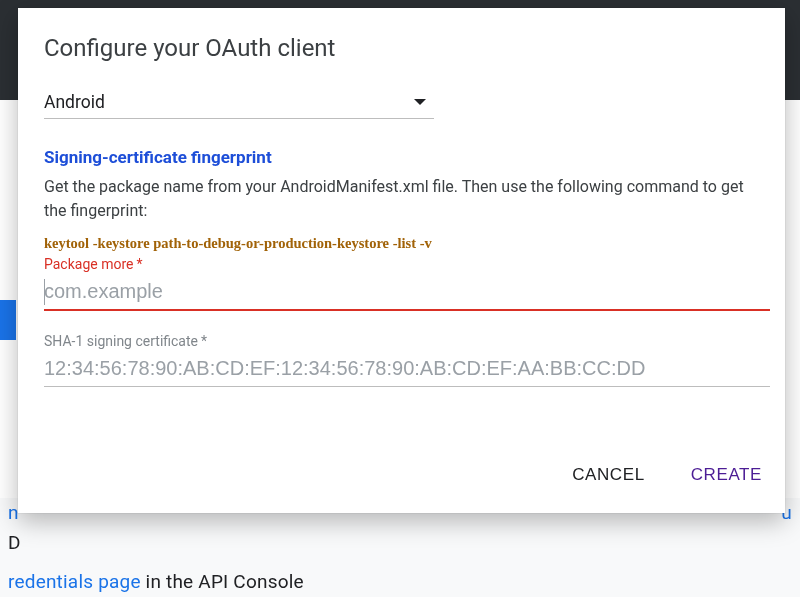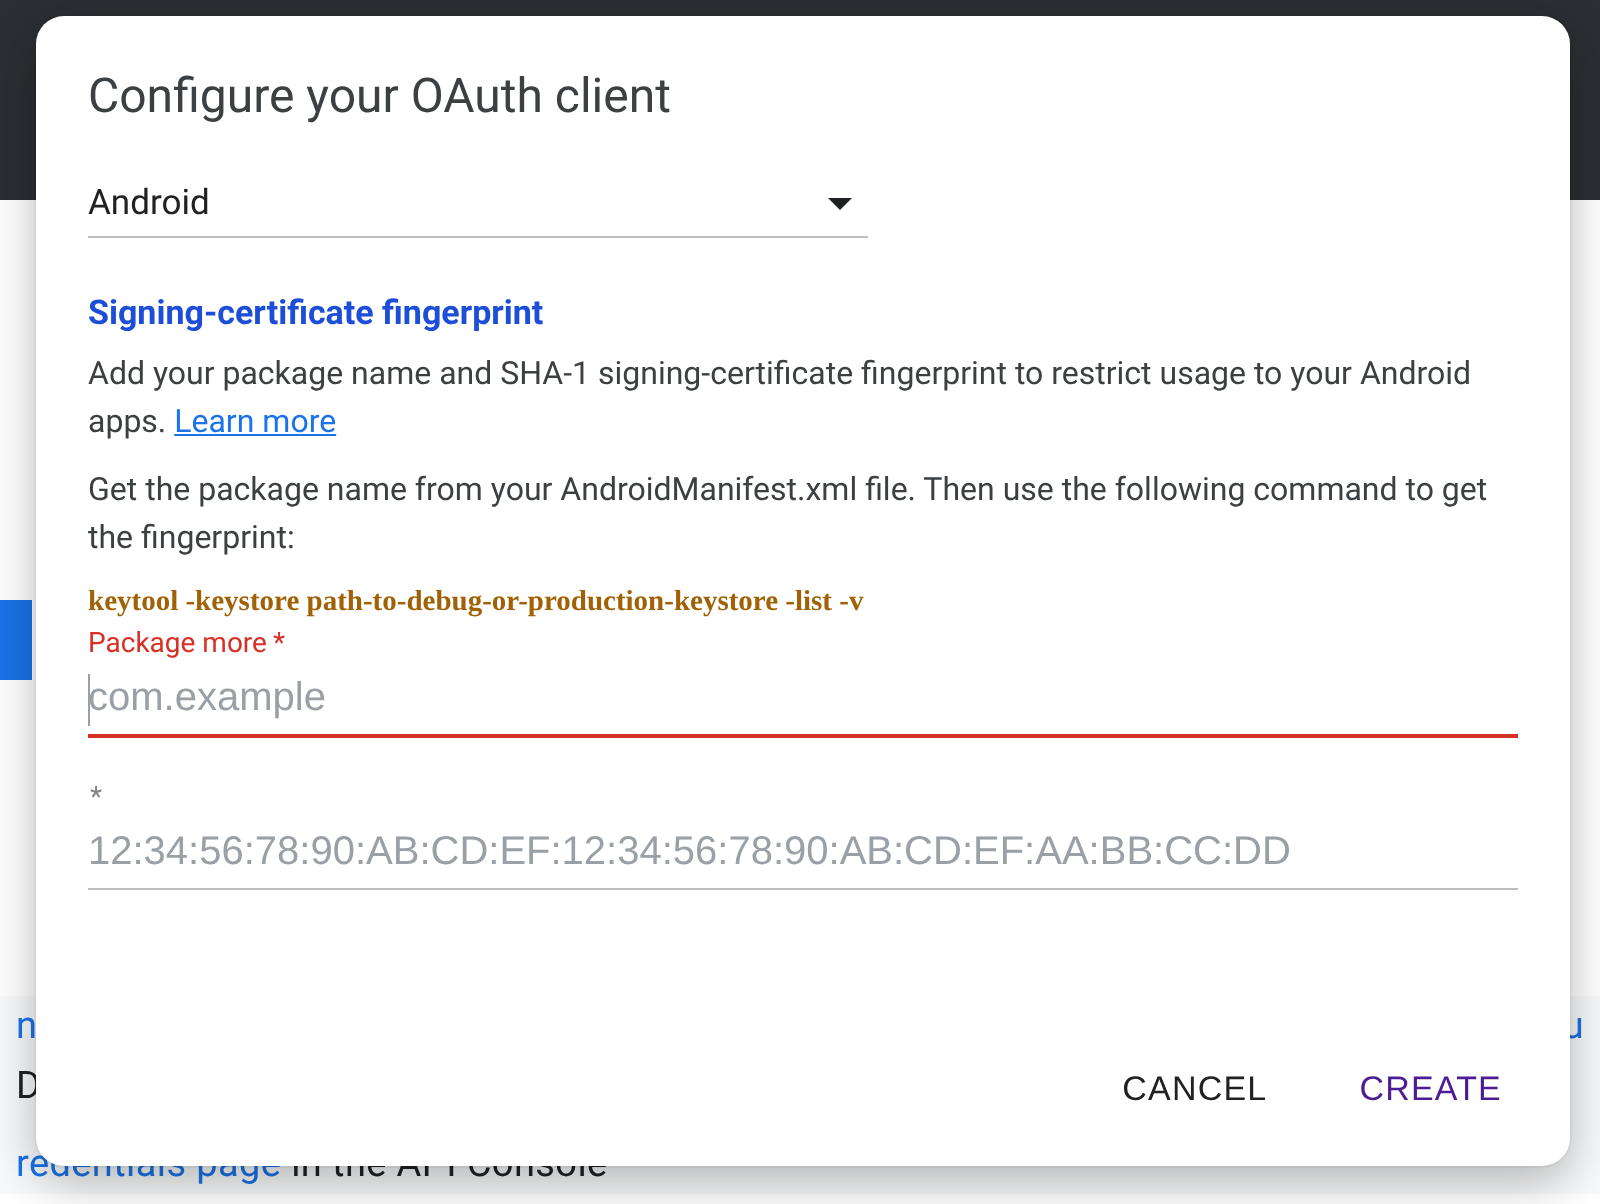--- a/index.html
+++ b/index.html
@@ -21,25 +21,25 @@
   .bg-text .black { color: #202124; }
   .bg-text .row2 { color: #202124; font-size: 19px; margin-top: 8px; }
   .bg-blue-chip {
     position: absolute; left: 0; top: 300px; width: 16px; height: 40px;
     background: #1a73e8;
   }
 
   .dialog {
     position: absolute;
     left: 18px; top: 8px;
-    width: 767px; height: 575px;
+    width: 767px; height: 505px;
     background: #fff;
-    border-radius: 14px;
+    border-radius: 0;
     box-shadow: 0 8px 24px rgba(0,0,0,0.28), 0 0 0 1px rgba(0,0,0,0.04);
-    padding: 26px 26px 20px 26px;
+    padding: 26px 15px 20px 26px;
     display: flex; flex-direction: column;
   }
   .dialog-title {
     font-size: 24px; color: #3c4043; font-weight: 400;
     margin-bottom: 28px;
   }
   .select-wrap {
     width: 390px;
     position: relative;
     border-bottom: 1px solid #bdbdbd;
@@ -135,42 +135,40 @@
 
   <div class="dialog-title">Configure your OAuth client</div>
 
   <div class="select-wrap">
     <span class="select-value">Android</span>
     <span class="select-caret"></span>
   </div>
 
   <div class="section-heading">Signing-certificate fingerprint</div>
 
-  <div class="body-text">
-    <span>Add your package name and SHA-1 signing-certificate fingerprint to restrict usage to your Android apps. </span><a class="link">Learn more</a>
-  </div>
 
   <div class="body-text">Get the package name from your AndroidManifest.xml file. Then use the following command to get the fingerprint:</div>
 
   <div class="code-line">keytool -keystore path-to-debug-or-production-keystore -list -v</div>
 
   <div class="field">
     <div class="field-label error">
       <span>Package more</span>
       <span class="req">*</span>
     </div>
     <div class="pkg-input-wrap">
       <div class="caret-bar" style="left:0; top:3px;"></div>
       <input class="field-input" type="text" placeholder="com.example" style="">
     </div>
     <div class="underline error"></div>
   </div>
 
   <div class="field">
     <div class="field-label normal">
+      <span>SHA-1 signing certificate</span>
       <span class="req" style="color:#80868b">*</span>
     </div>
     <input class="field-input" type="text" placeholder="12:34:56:78:90:AB:CD:EF:12:34:56:78:90:AB:CD:EF:AA:BB:CC:DD" style="">
     <div class="underline normal"></div>
   </div>
 
   <div class="actions">
     <button class="btn cancel">CANCEL</button>
     <button class="btn create">CREATE</button>
   </div>

